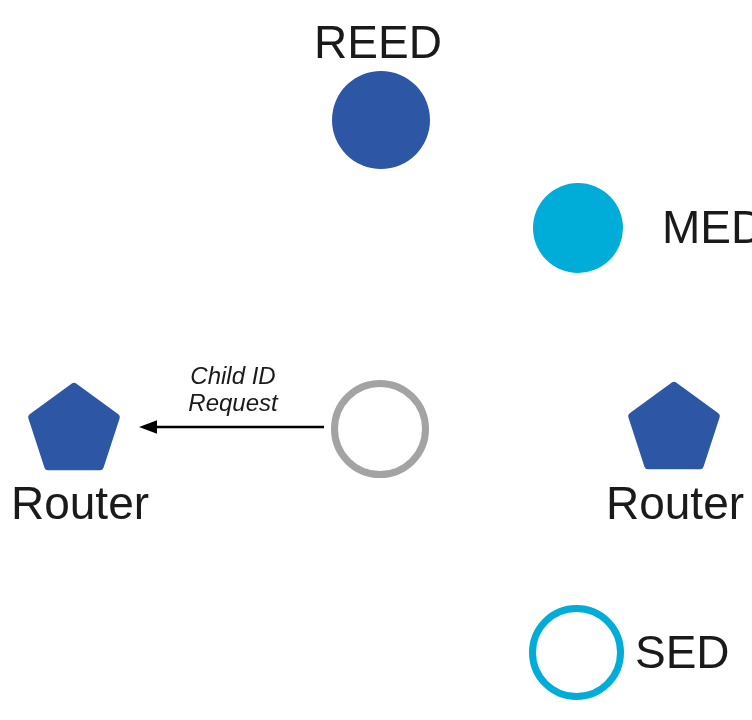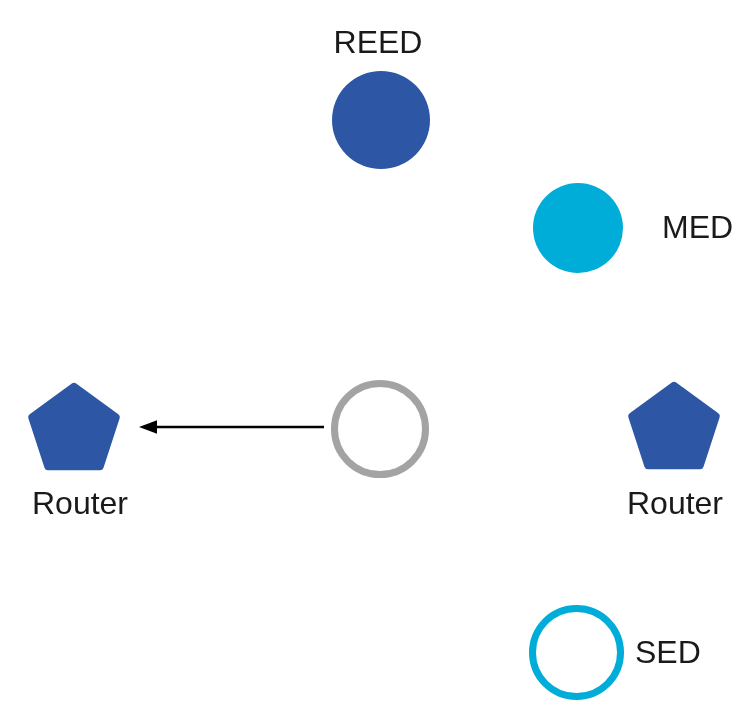--- a/index.html
+++ b/index.html
@@ -10,21 +10,21 @@
   }
   .canvas {
     position: relative;
     width: 752px;
     height: 720px;
     background: #ffffff;
     overflow: hidden;
   }
   .node-label {
     position: absolute;
-    font-size: 32px;
+    font-size: 46px;
     line-height: 36px;
     color: #1a1a1a;
     white-space: nowrap;
   }
   .centered { transform: translateX(-50%); }
   .circle { position: absolute; border-radius: 50%; }
 
   
   .reed-label { left: 378px; top: 24px; }
   .reed-circle {
@@ -93,20 +93,24 @@
   <div class="circle reed-circle"></div>
 
   <div class="circle med-circle"></div>
   <div class="node-label med-label">MED</div>
 
   <svg class="pentagon pentagon-left" viewBox="0 0 100 96" aria-hidden="true">
     <polygon points="50,3.8 96,37.2 78.4,91.3 21.6,91.3 4,37.2" stroke-width="8" stroke-linejoin="round" fill="#2d57a4" stroke="#2d57a4"></polygon>
   </svg>
   <div class="node-label centered router-label-left">Router</div>
 
+  <div class="message-label">
+    <div>Child ID</div>
+    <div>Request</div>
+  </div>
 
   <svg class="arrow-svg" viewBox="0 0 188 24" aria-hidden="true">
     <line x1="16" y1="12" x2="187" y2="12" stroke="#000000" stroke-width="2.6"></line>
     <polygon points="2,12 20,5.2 20,18.8" fill="#000000"></polygon>
   </svg>
 
   <div class="circle joiner-circle"></div>
 
   <svg class="pentagon pentagon-right" viewBox="0 0 100 96" aria-hidden="true">
     <polygon points="50,3.8 96,37.2 78.4,91.3 21.6,91.3 4,37.2" stroke-width="8" stroke-linejoin="round" fill="#2d57a4" stroke="#2d57a4"></polygon>

